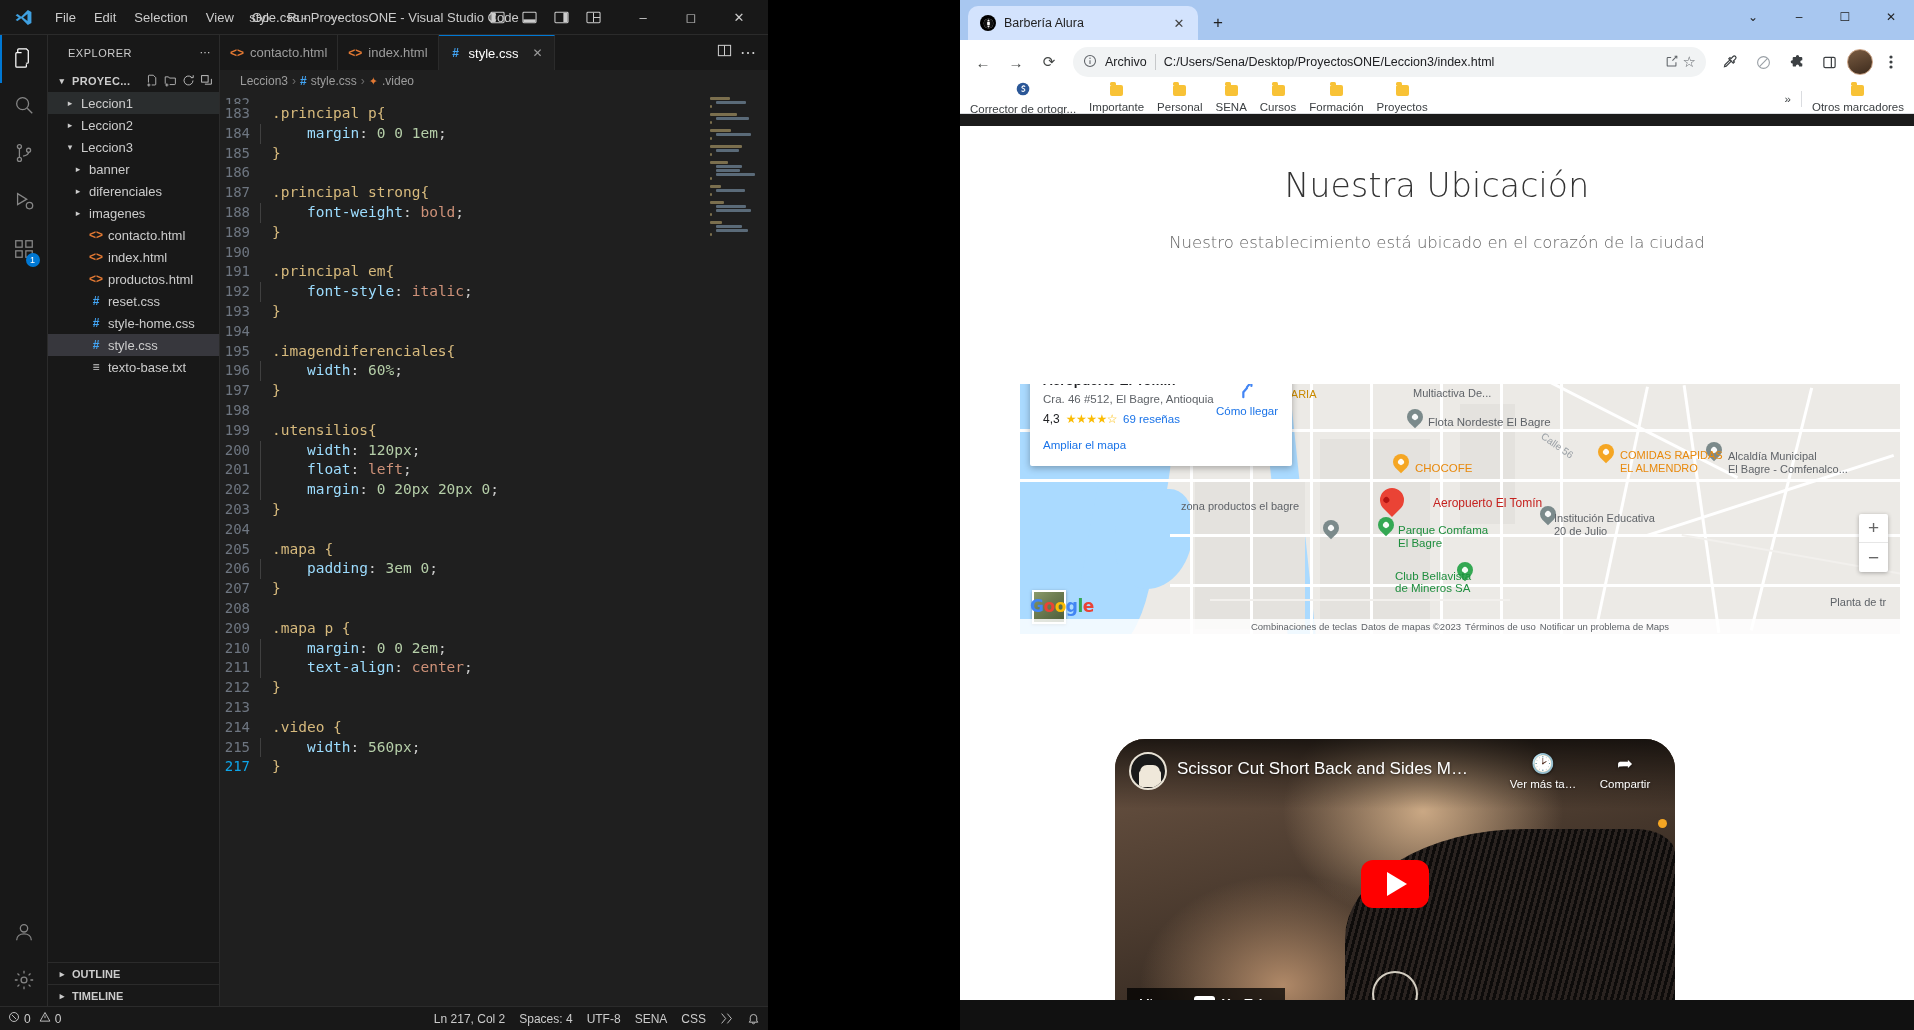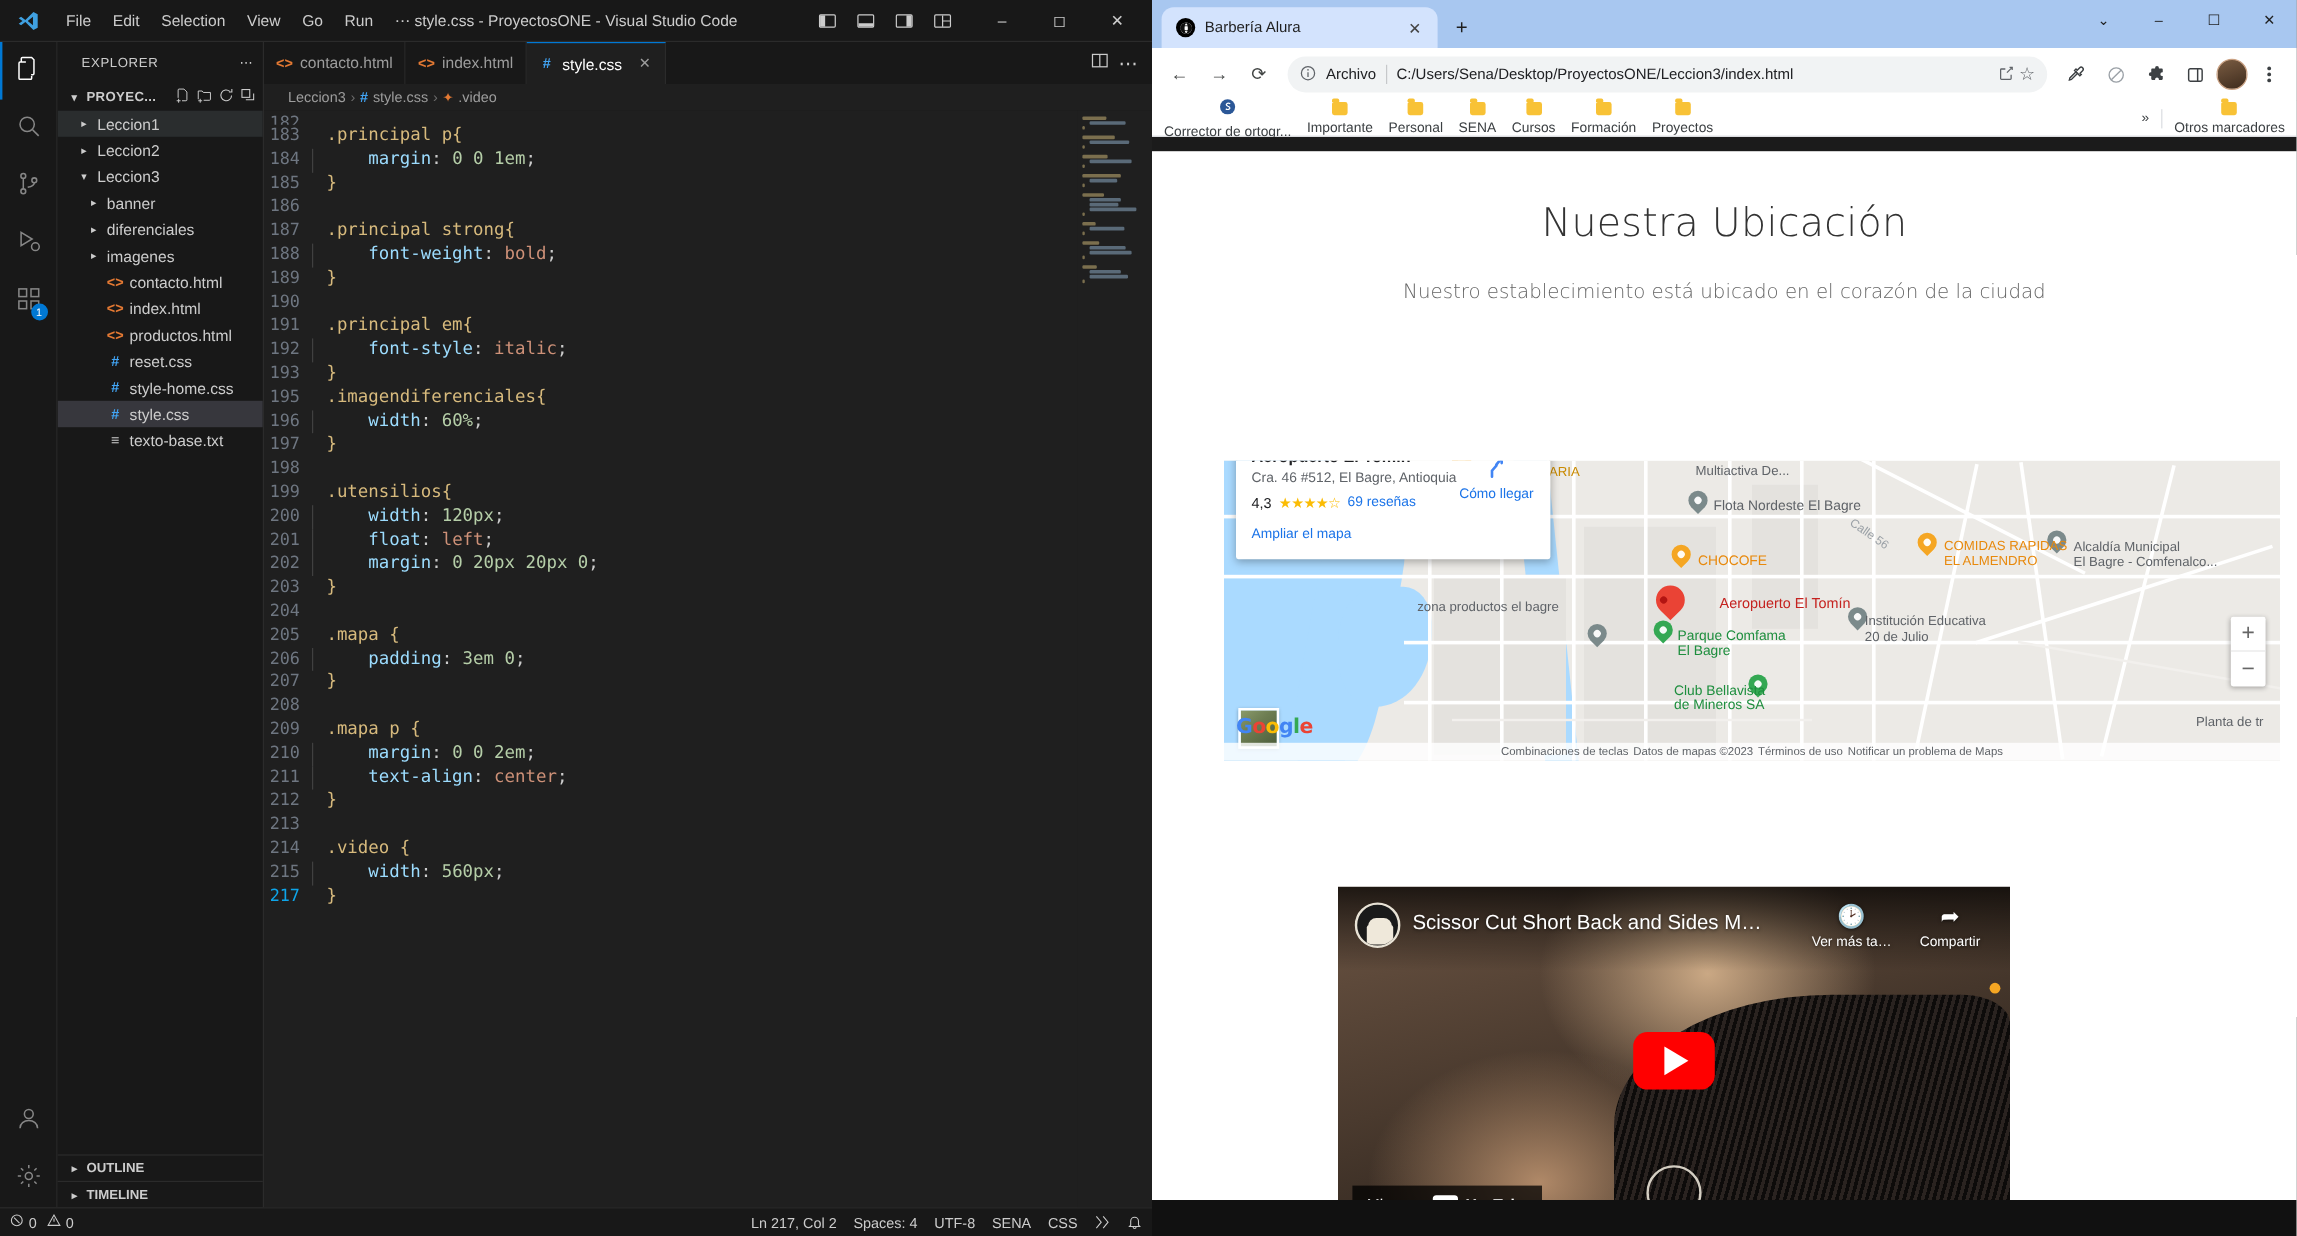--- a/index.html
+++ b/index.html
@@ -6,21 +6,21 @@
   html, body {
     width: 1914px; height: 1030px;
     background: #0f0f0f;
     font-family: "Liberation Sans", sans-serif;
     overflow: hidden;
   }
   .screen { position: relative; width: 1914px; height: 1030px; background: #000; }
 
   
   .vscode {
-    position: absolute; left: 0; top: 0; width: 960px; height: 1030px;
+    position: absolute; left: 0; top: 0; width: 768px; height: 1030px;
     background: #1f1f1f; color: #cccccc; display: flex; flex-direction: column;
   }
   .vs-titlebar {
     height: 35px; background: #181818; display: flex; align-items: center;
     font-size: 13px; color: #cccccc; flex: none; position: relative;
     border-bottom: 1px solid #2b2b2b;
   }
   .vs-logo { width: 46px; display:flex; align-items:center; justify-content:center; }
   .vs-menu { display: flex; gap: 0px; align-items: center; }
   .vs-menu span {
@@ -296,20 +296,21 @@
     font-family: "DejaVu Sans", sans-serif; letter-spacing: -0.5px;
   }
   .gm-logo .b{color:#4285f4}.gm-logo .r{color:#ea4335}.gm-logo .y{color:#fbbc04}
   .gm-logo .g{color:#34a853}
 
   
   .video {
     position:absolute; left: 155px; top: 625px; width: 560px; height: 290px;
     background: linear-gradient(150deg,#4a3b30 0%, #3b2e25 35%, #241c16 100%);
     overflow:hidden;
+    border-radius:30px;
   }
   .vid-photo {
     position:absolute; inset:0;
     background:
       radial-gradient(ellipse 180px 150px at 72% 78%, #120e0b 0%, rgba(18,14,11,0) 70%),
       radial-gradient(ellipse 220px 170px at 30% 85%, #b08968 0%, rgba(176,137,104,0) 65%),
       radial-gradient(ellipse 200px 160px at 55% 25%, #caa884 0%, rgba(202,168,132,0) 70%),
       linear-gradient(165deg,#6b5443 0%, #4a3a2e 45%, #1d1713 100%);
   }
   .vid-hair {
@@ -648,20 +649,21 @@
               <div class="cl"><span class="ln">184</span><span class="ctext"><span class="indentguide"></span><span class="prop">    margin</span><span class="punc">: </span><span class="val">0 0 1em</span><span class="punc">;</span></span></div>
               <div class="cl"><span class="ln">185</span><span class="ctext"><span class="brace">}</span></span></div>
               <div class="cl"><span class="ln">186</span><span class="ctext"></span></div>
               <div class="cl"><span class="ln">187</span><span class="ctext"><span class="sel">.principal strong</span><span class="brace">{</span></span></div>
               <div class="cl"><span class="ln">188</span><span class="ctext"><span class="indentguide"></span><span class="prop">    font-weight</span><span class="punc">: </span><span class="kw">bold</span><span class="punc">;</span></span></div>
               <div class="cl"><span class="ln">189</span><span class="ctext"><span class="brace">}</span></span></div>
               <div class="cl"><span class="ln">190</span><span class="ctext"></span></div>
               <div class="cl"><span class="ln">191</span><span class="ctext"><span class="sel">.principal em</span><span class="brace">{</span></span></div>
               <div class="cl"><span class="ln">192</span><span class="ctext"><span class="indentguide"></span><span class="prop">    font-style</span><span class="punc">: </span><span class="kw">italic</span><span class="punc">;</span></span></div>
               <div class="cl"><span class="ln">193</span><span class="ctext"><span class="brace">}</span></span></div>
+              <div class="cl"><span class="ln">194</span><span class="ctext"></span></div>
               <div class="cl"><span class="ln">195</span><span class="ctext"><span class="sel">.imagendiferenciales</span><span class="brace">{</span></span></div>
               <div class="cl"><span class="ln">196</span><span class="ctext"><span class="indentguide"></span><span class="prop">    width</span><span class="punc">: </span><span class="val">60%</span><span class="punc">;</span></span></div>
               <div class="cl"><span class="ln">197</span><span class="ctext"><span class="brace">}</span></span></div>
               <div class="cl"><span class="ln">198</span><span class="ctext"></span></div>
               <div class="cl"><span class="ln">199</span><span class="ctext"><span class="sel">.utensilios</span><span class="brace">{</span></span></div>
               <div class="cl"><span class="ln">200</span><span class="ctext"><span class="indentguide"></span><span class="prop">    width</span><span class="punc">: </span><span class="val">120px</span><span class="punc">;</span></span></div>
               <div class="cl"><span class="ln">201</span><span class="ctext"><span class="indentguide"></span><span class="prop">    float</span><span class="punc">: </span><span class="kw">left</span><span class="punc">;</span></span></div>
               <div class="cl"><span class="ln">202</span><span class="ctext"><span class="indentguide"></span><span class="prop">    margin</span><span class="punc">: </span><span class="val">0 20px 20px 0</span><span class="punc">;</span></span></div>
               <div class="cl"><span class="ln">203</span><span class="ctext"><span class="brace">}</span></span></div>
               <div class="cl"><span class="ln">204</span><span class="ctext"></span></div>

